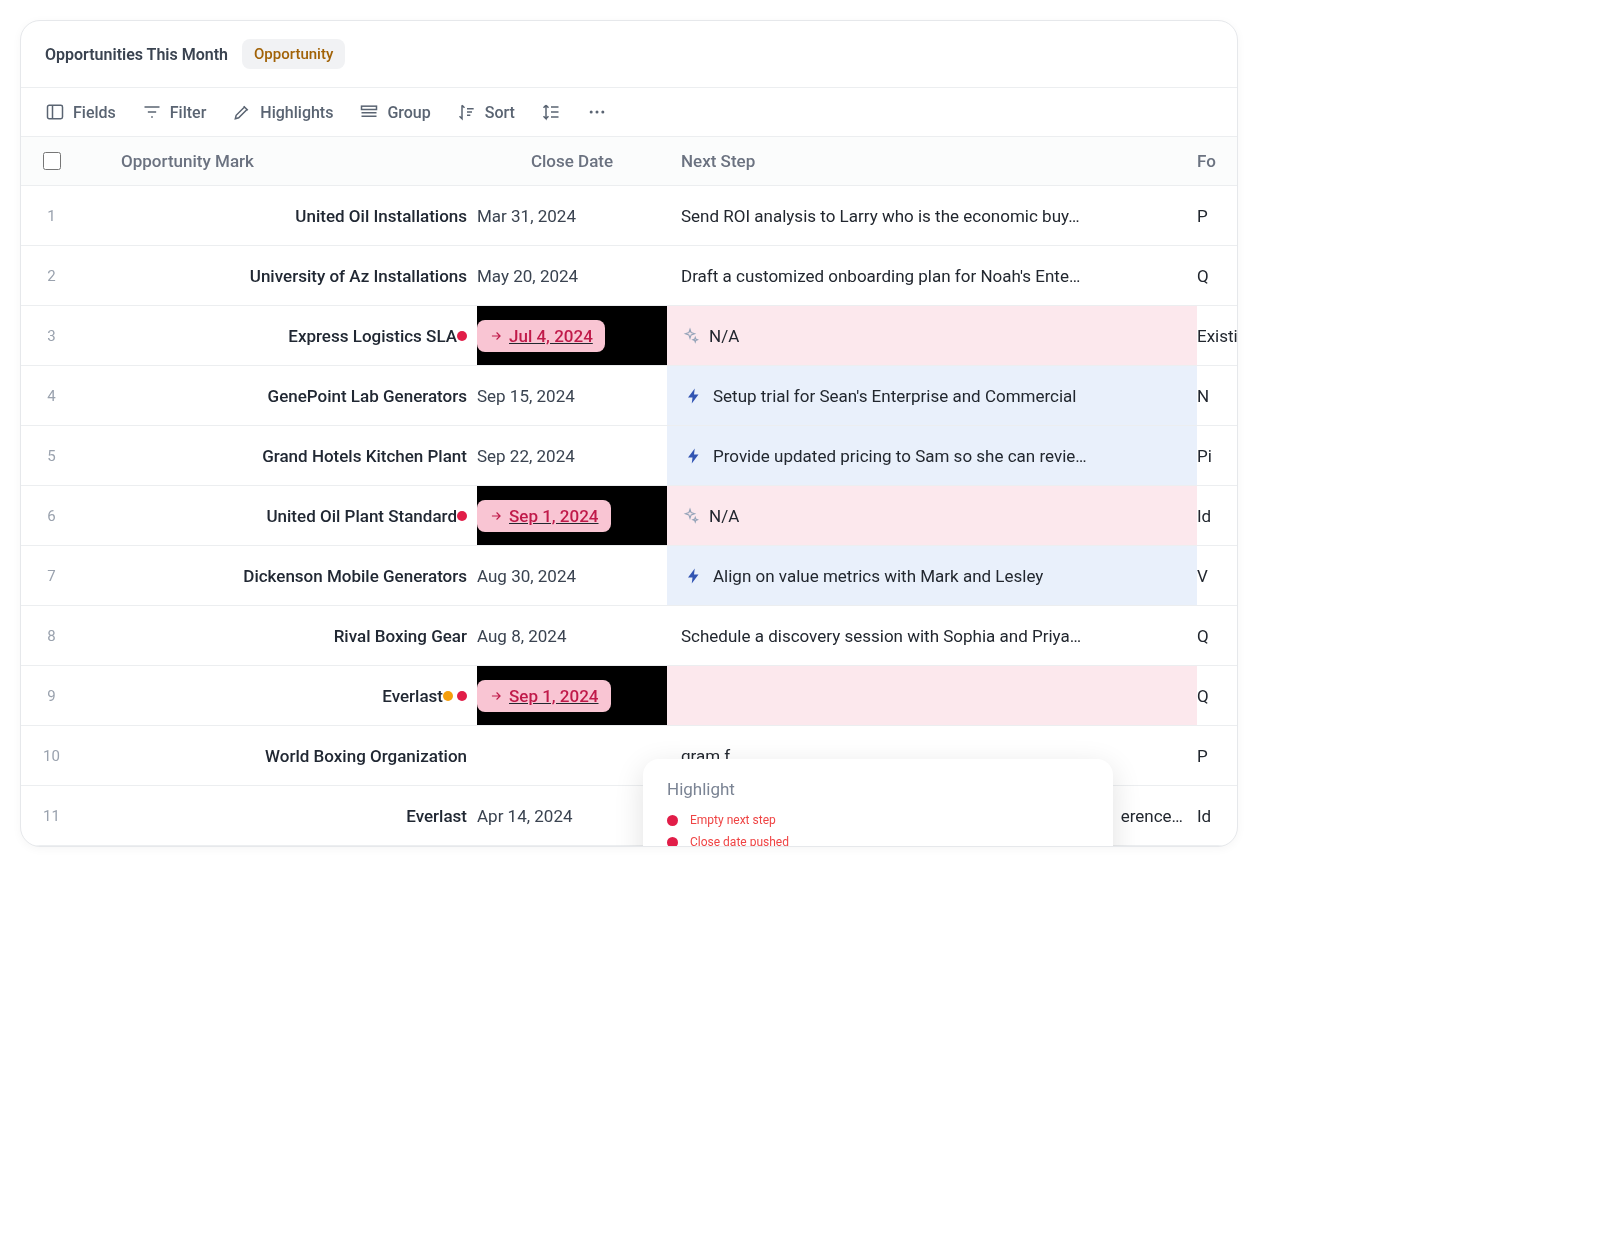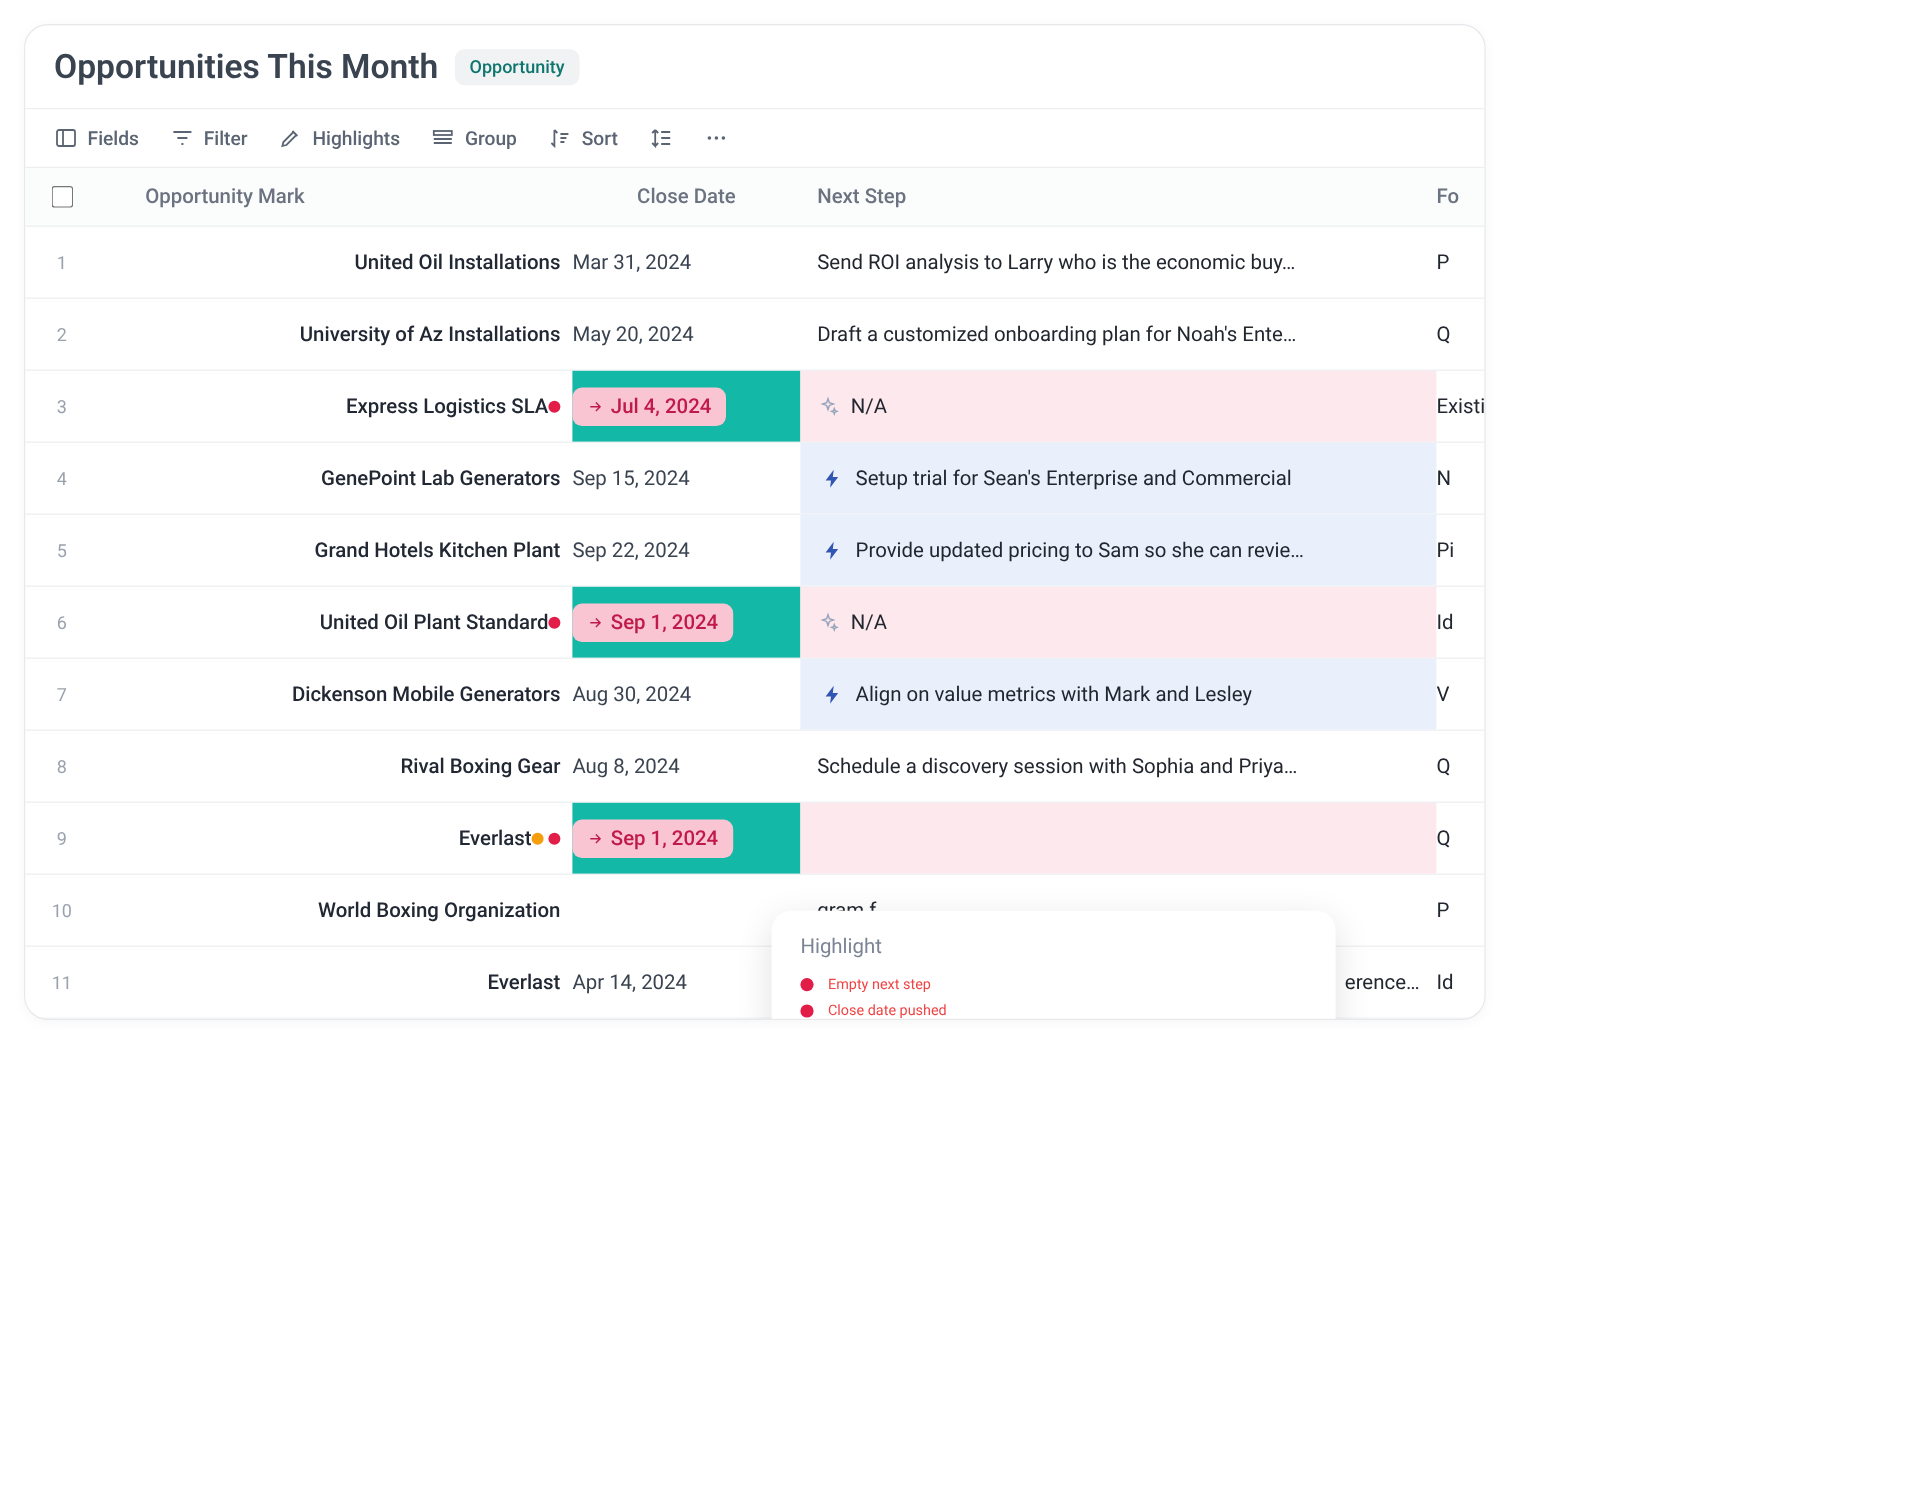--- a/index.html
+++ b/index.html
@@ -20,27 +20,27 @@
     position: relative;
   }
   .header {
     display: flex;
     align-items: center;
     gap: 14px;
     padding: 18px 24px;
     border-bottom: 1px solid #eceef0;
   }
   .title {
-    font-size: 28px;
+    font-size: 16px;
     font-weight: 600;
     color: #3a4350;
   }
   .badge {
     background: #f1f2f4;
-    color: #0f766e;
+    color: #a16207;
     font-size: 15px;
     font-weight: 500;
     padding: 6px 12px;
     border-radius: 8px;
   }
   .toolbar {
     display: flex;
     align-items: center;
     gap: 26px;
     padding: 14px 24px;
@@ -94,21 +94,21 @@
   .name-text {
     font-weight: 500;
     color: #212833;
   }
   .dots { display: flex; gap: 4px; }
   .dot { width: 10px; height: 10px; border-radius: 50%; }
   .dot.pink { background: #e11d48; }
   .dot.amber { background: #f59e0b; }
 
   .date-cell { flex: 0 0 190px; display: flex; align-items: center; height: 59px; }
-  .date-cell.hl { background: #14b8a6; }
+  .date-cell.hl { background: #000000; text-decoration: underline; }
   .date-text { color: #3a4350; }
   .date-pill {
     display: inline-flex;
     align-items: center;
     gap: 6px;
     background: #f9c5d3;
     color: #c01a4a;
     padding: 6px 12px;
     border-radius: 8px;
     font-weight: 500;

